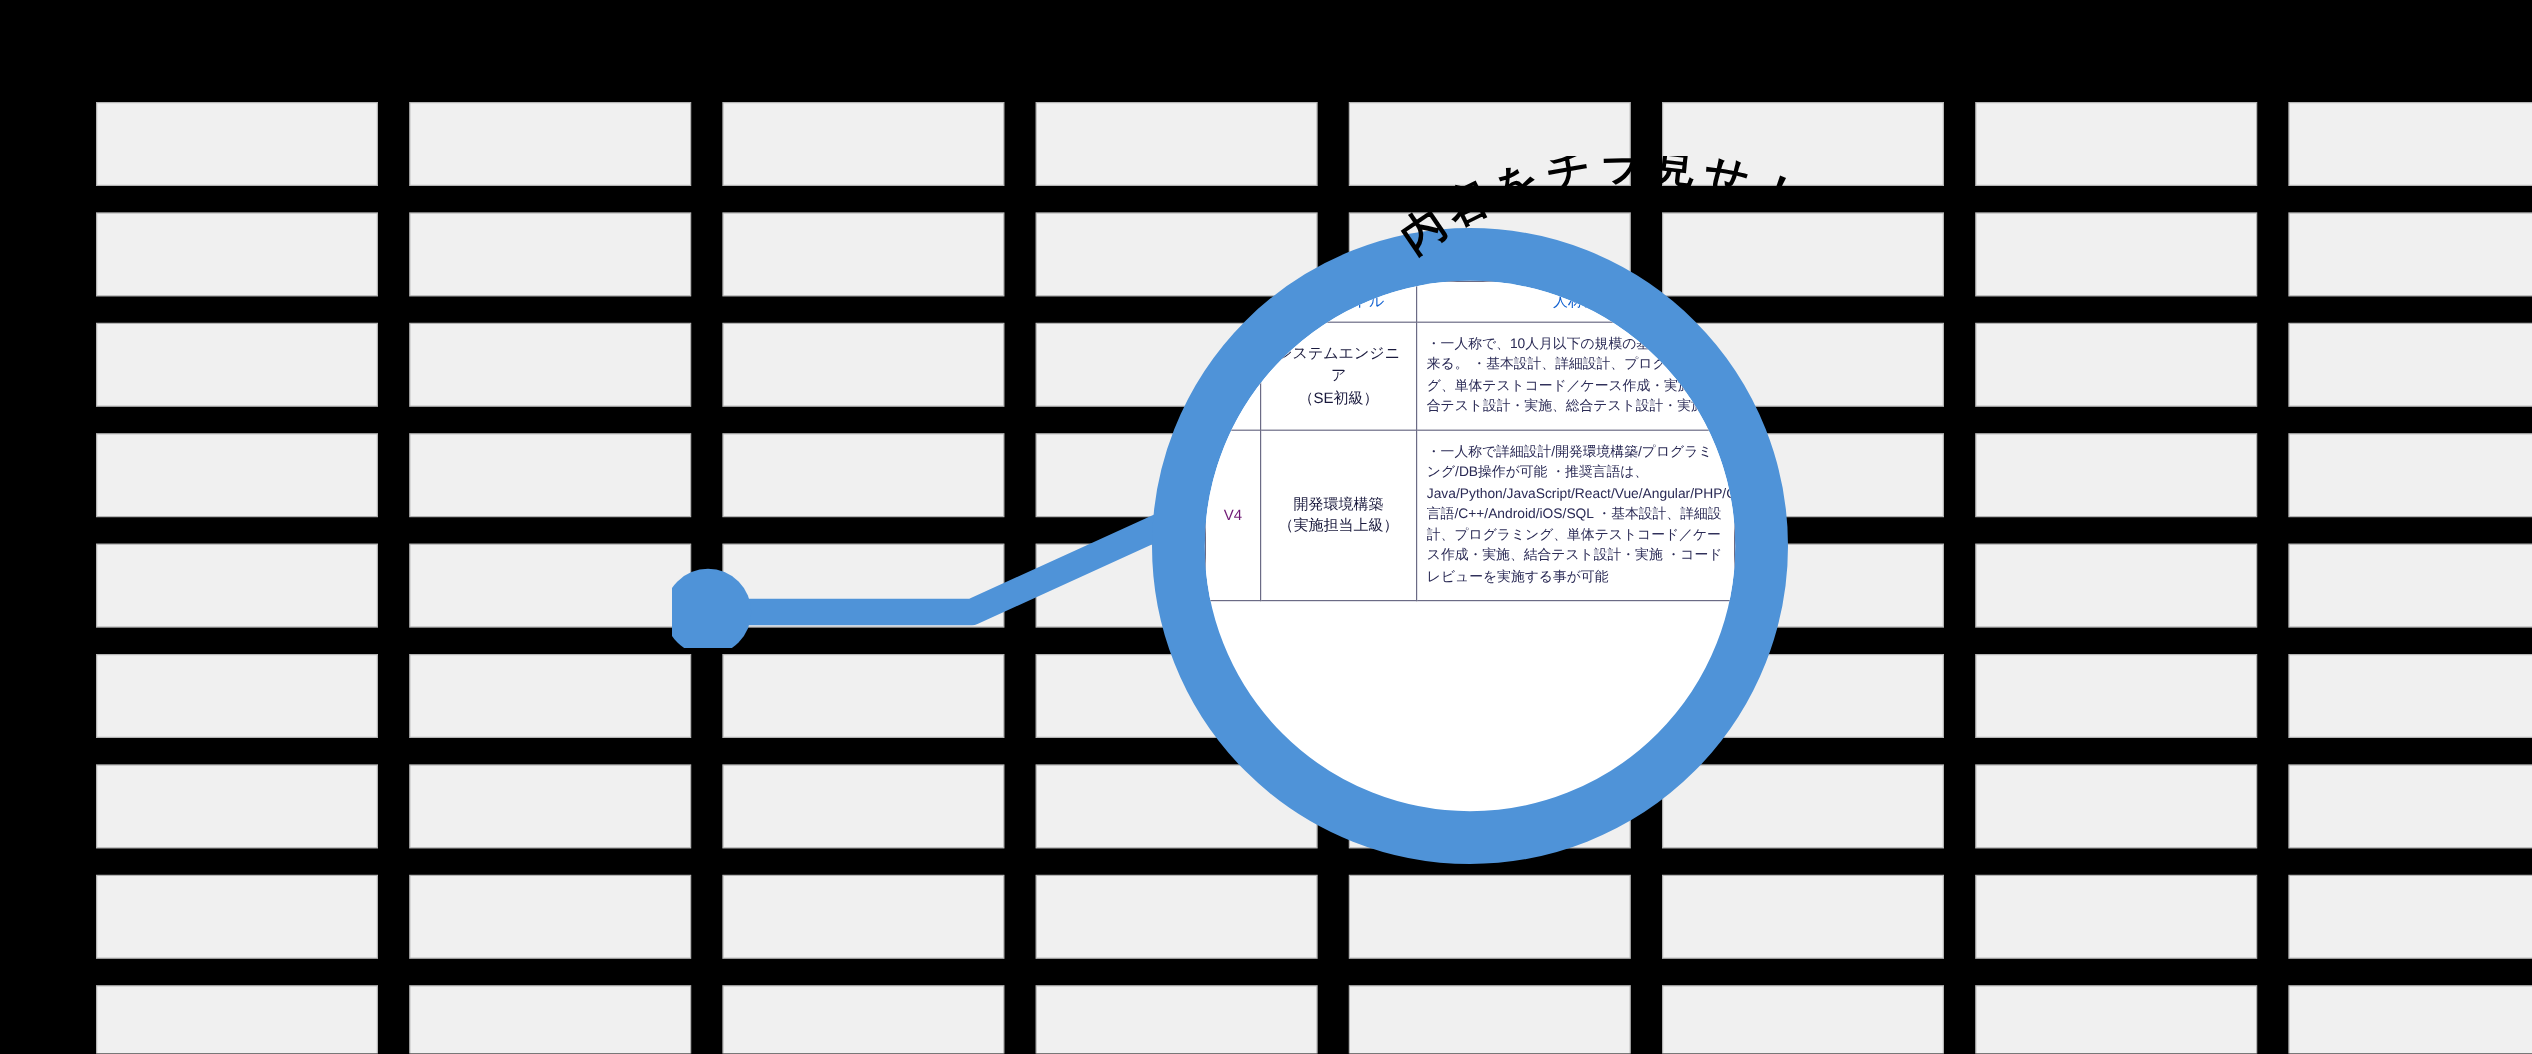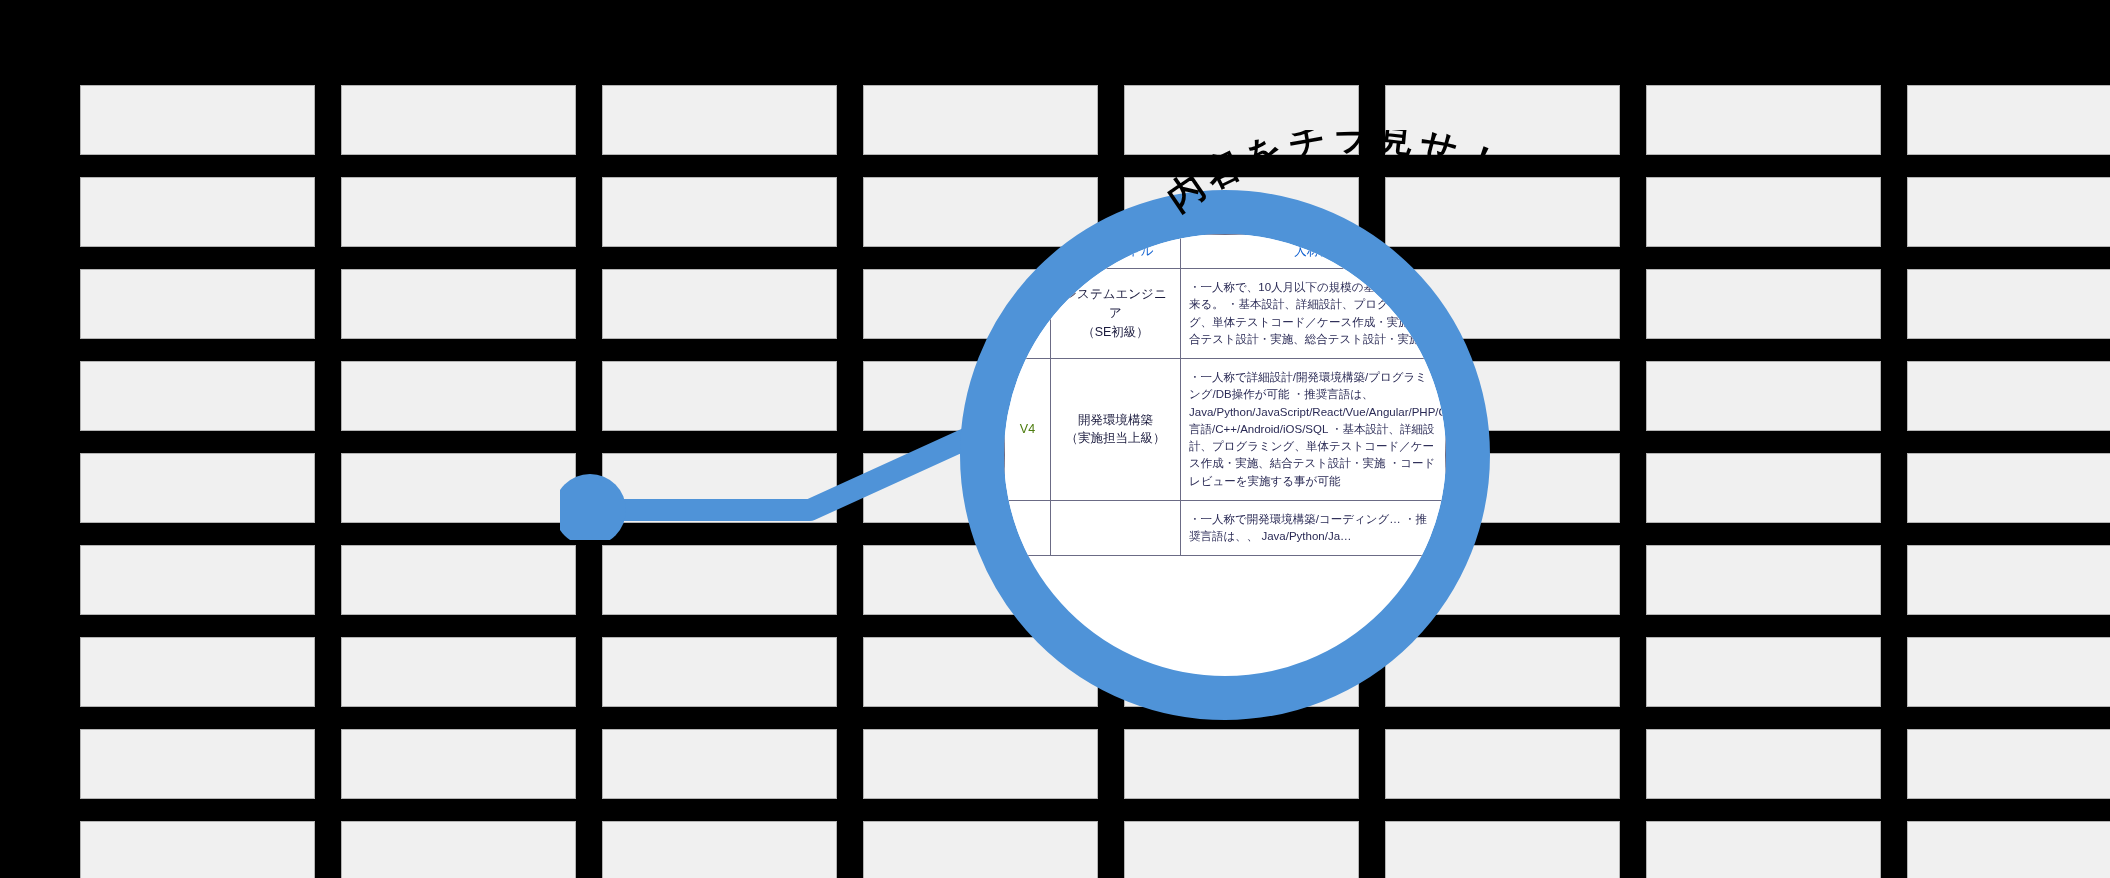--- a/index.html
+++ b/index.html
@@ -73,21 +73,21 @@
   .detail-table td {
     border: 1px solid #6b6b85;
     padding: 10px 8px;
     vertical-align: middle;
     background: #fff;
     line-height: 1.5;
   }
   .detail-table .lvl {
     width: 46px;
     text-align: center;
-    color: #4d7c0f;
+    color: #701a75;
   }
   .detail-table .title-col {
     width: 130px;
     text-align: center;
     white-space: pre-line;
   }
   .detail-table .desc {
     font-size: 11.5px;
     color: #2a2a55;
   }
@@ -225,27 +225,20 @@
           </tr>
           <tr>
             <td class="lvl">V4</td>
             <td class="title-col">開発環境構築
 （実施担当上級）</td>
             <td class="desc">・一人称で詳細設計/開発環境構築/プログラミング/DB操作が可能
 ・推奨言語は、Java/Python/JavaScript/React/Vue/Angular/PHP/C#/C言語/C++/Android/iOS/SQL
 ・基本設計、詳細設計、プログラミング、単体テストコード／ケース作成・実施、結合テスト設計・実施
 ・コードレビューを実施する事が可能</td>
           </tr>
-          <tr>
-            <td class="lvl"></td>
-            <td class="title-col"></td>
-            <td class="desc">・一人称で開発環境構築/コーディング…
-・推奨言語は、、
-Java/Python/Ja…</td>
-          </tr>
         </tbody>
       </table>
     </div>
   </div>
 </div>
 
 <svg class="curved-label" viewBox="0 0 540 200">
   <defs>
     <path id="arcpath" d="M 50 90 A 300 300 0 0 1 510 180" fill="none"></path>
   </defs>

